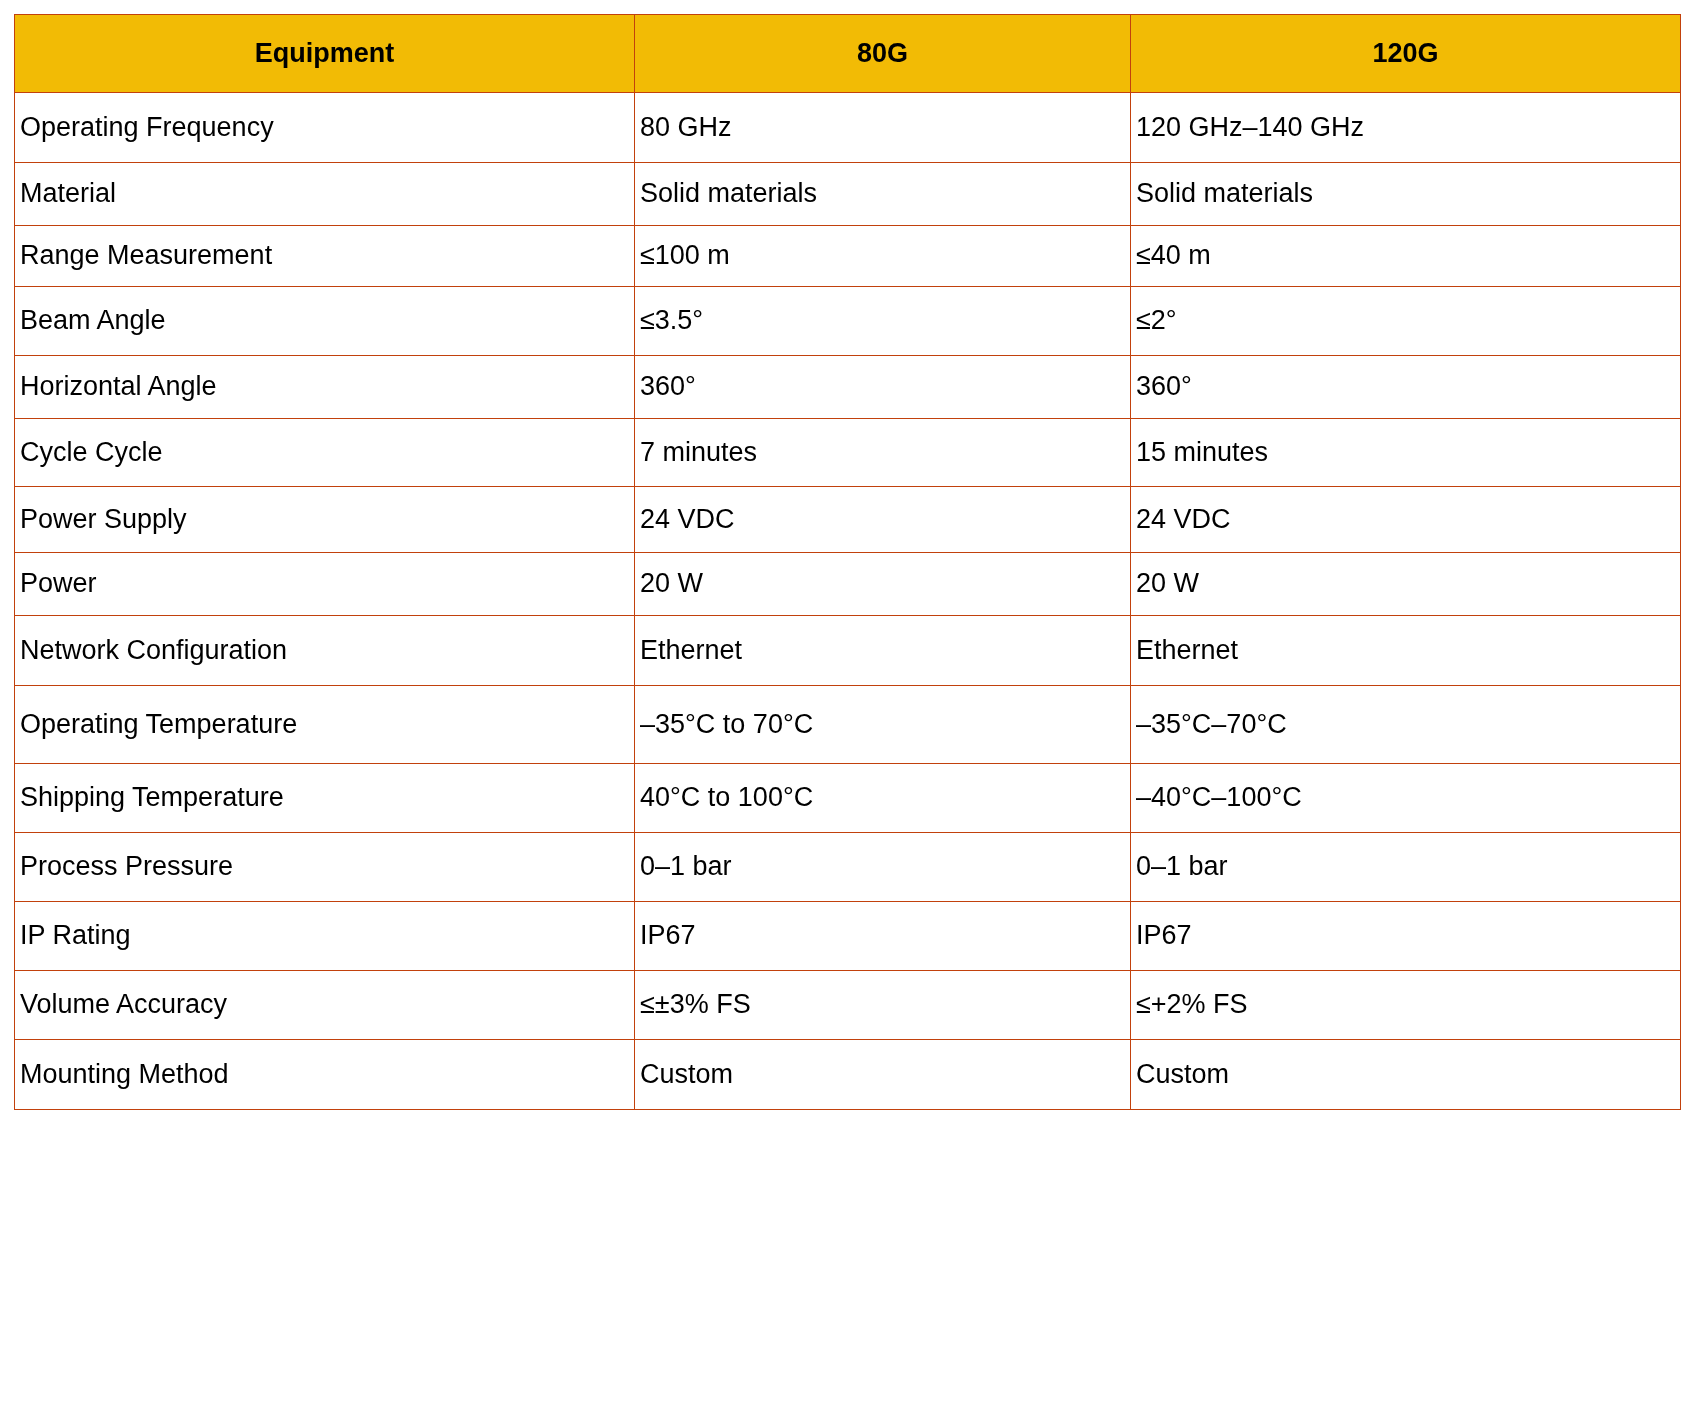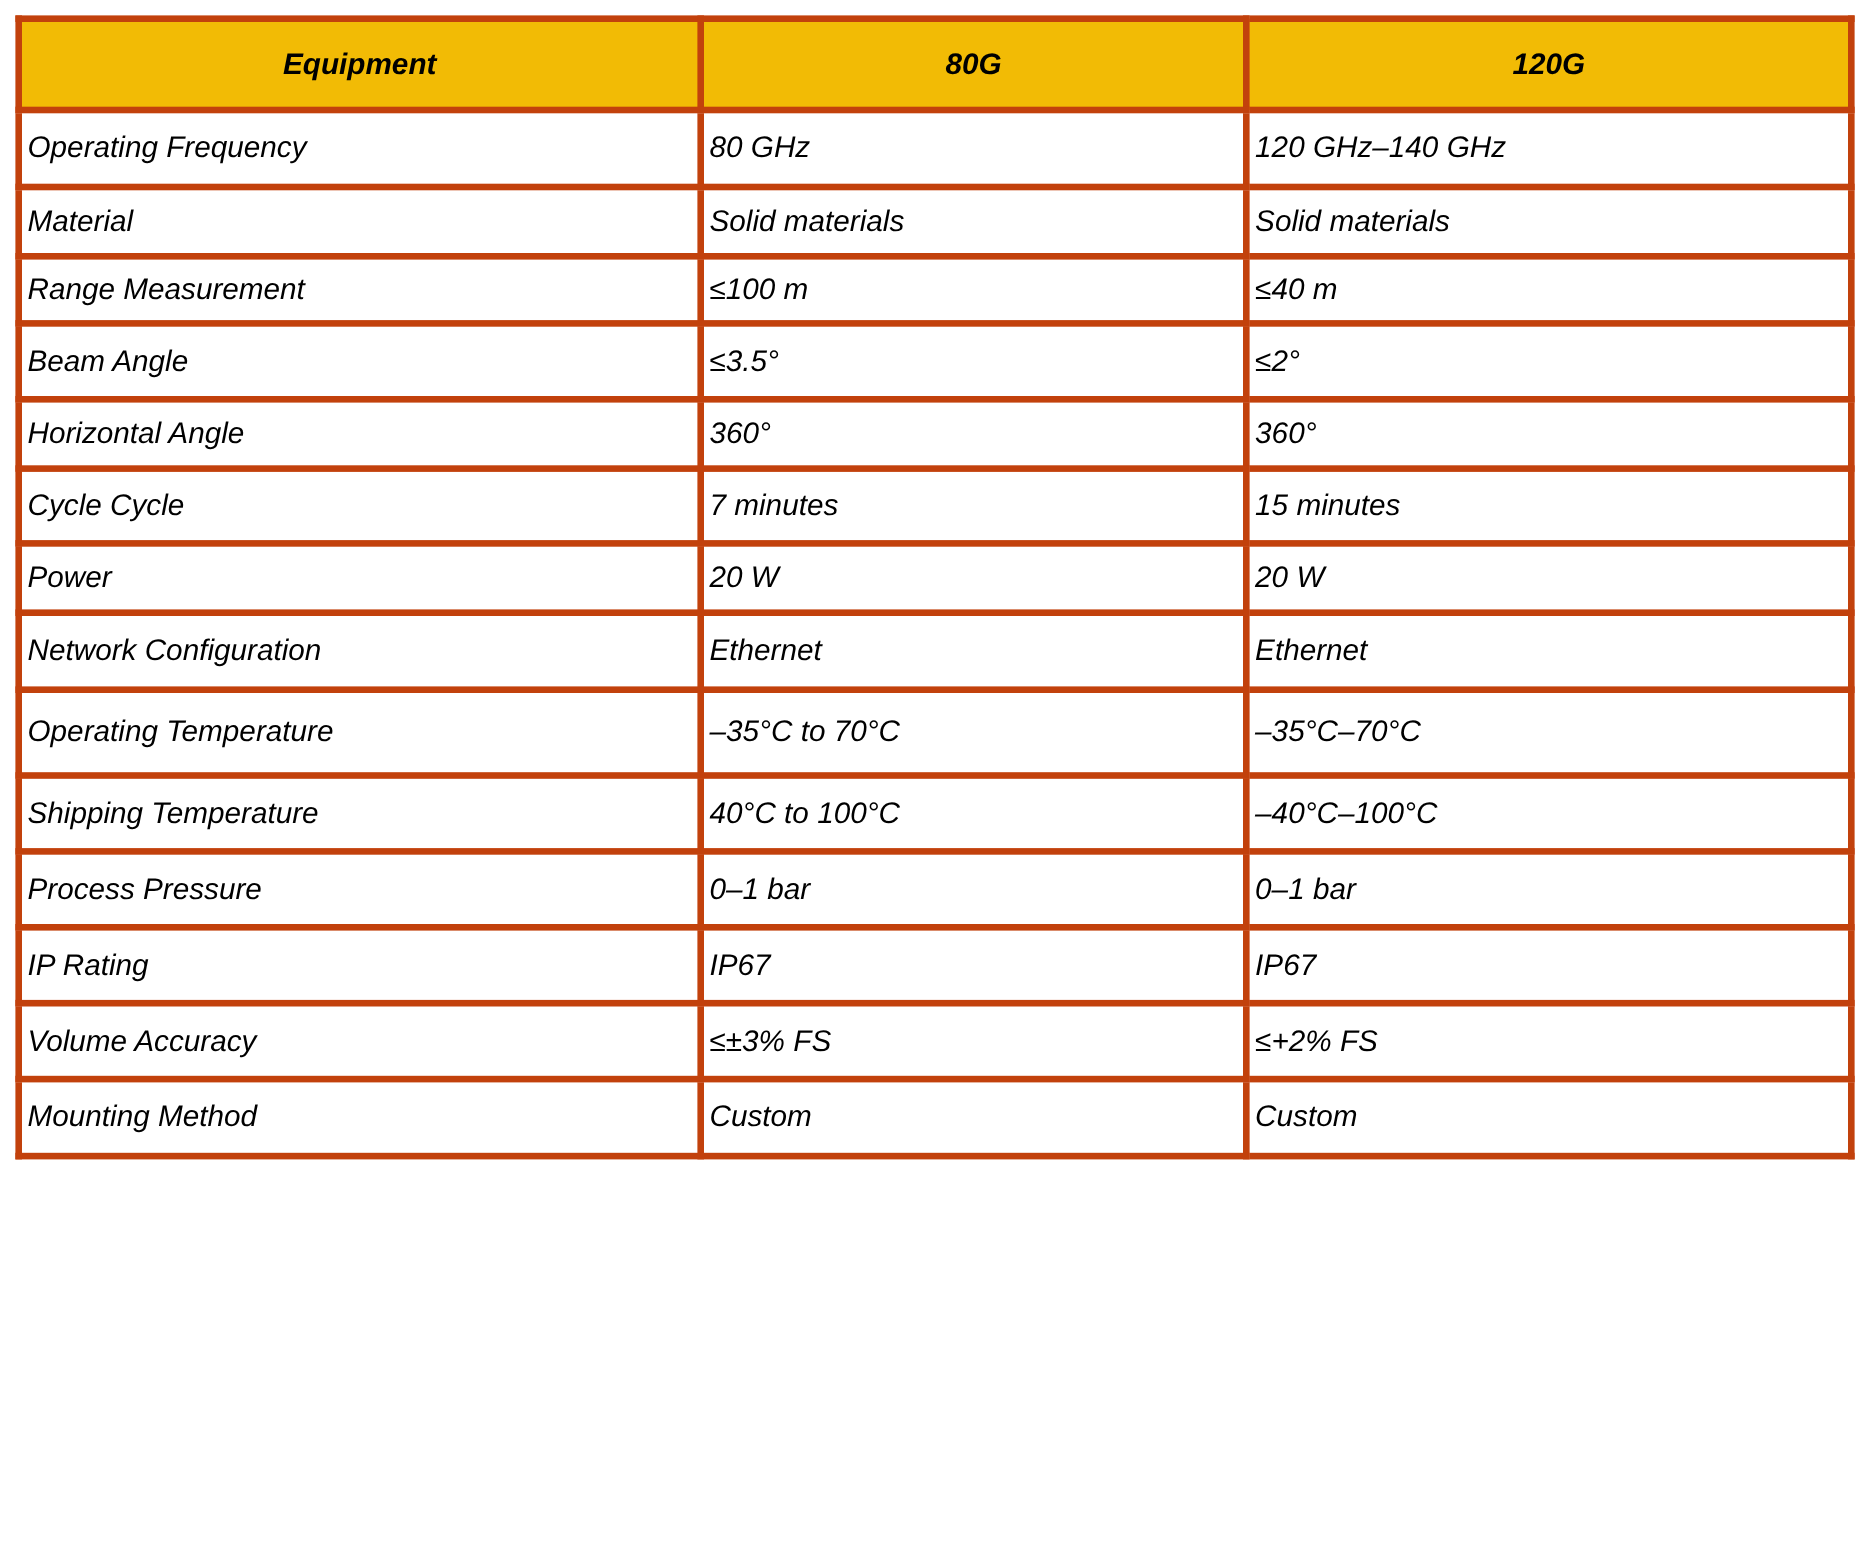--- a/index.html
+++ b/index.html
@@ -4,28 +4,27 @@
 <style>
   html, body { margin: 0; padding: 0; background: #ffffff; }
   body { width: 1694px; height: 1418px; position: relative; overflow: hidden;
          font-family: "Liberation Sans", sans-serif; color: #000; }
   table.spec {
     position: absolute; left: 14px; top: 14px;
     border-collapse: collapse; table-layout: fixed;
     width: 1666px;
   }
   table.spec td, table.spec th {
-    border: 6px solid #c2410c;
+    border: 1px solid #c2410c;
     padding: 0 0 0 5px;
     font-size: 27px;
     line-height: 1.3;
     vertical-align: middle;
     text-align: left;
     white-space: nowrap;
-    font-style: italic;
   }
   table.spec th {
     background: #F2BB05;
     font-weight: bold;
     text-align: center;
     padding: 0;
     height: 77px;
   }
   col.c1 { width: 620px; }
   col.c2 { width: 496px; }
@@ -83,20 +82,27 @@
         <td>360°</td>
         <td>360°</td>
       </tr>
       <tr style="height: 68px;">
         <td>
           <div>Cycle Cycle</div>
         </td>
         <td>7 minutes</td>
         <td>15 minutes</td>
       </tr>
+      <tr style="height: 66px;">
+        <td>
+          <div>Power Supply</div>
+        </td>
+        <td>24 VDC</td>
+        <td>24 VDC</td>
+      </tr>
       <tr style="height: 63px; margin-left: 13px;">
         <td>
           <div>Power</div>
         </td>
         <td>20 W</td>
         <td>20 W</td>
       </tr>
       <tr style="height: 70px;">
         <td>
           <div>Network Configuration</div>

